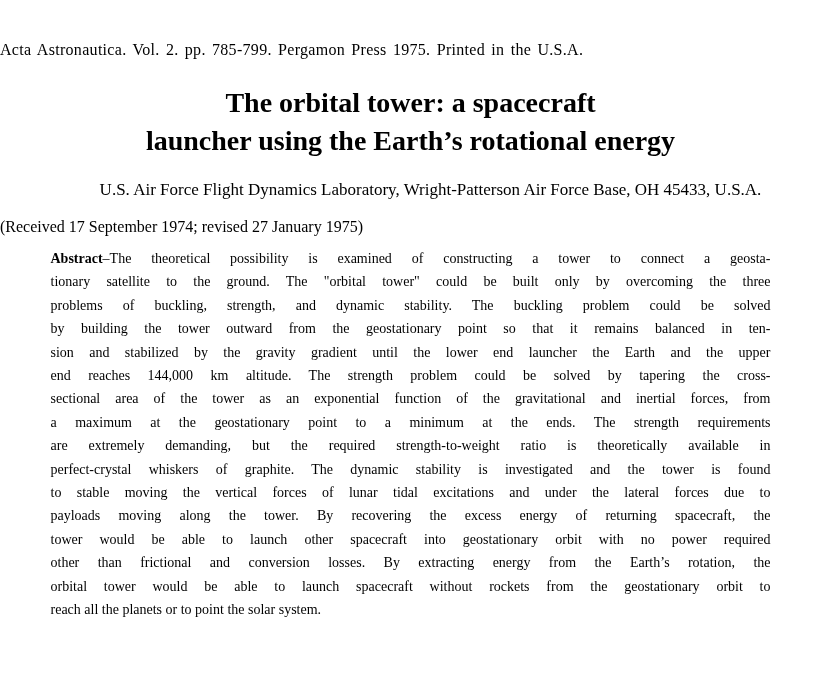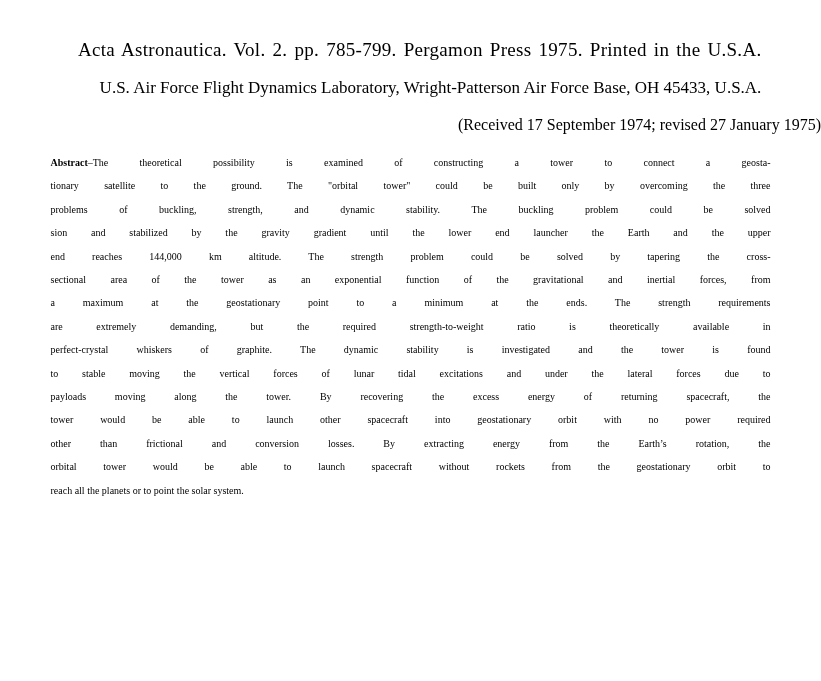--- a/index.html
+++ b/index.html
@@ -12,22 +12,21 @@
     width: 821px;
     height: 681px;
     background: #ffffff;
     color: #000000;
     font-family: "Liberation Serif", serif;
     overflow: hidden;
   }
   .journal-line {
     margin: 0;
     padding-top: 42px;
-    padding-left: 78px;
-    font-size: 19px;
+    font-size: 16px;
     line-height: 16px;
     letter-spacing: 0.3px;
     word-spacing: 2px;
   }
   .title-block {
     margin-top: 26px;
     text-align: center;
     font-weight: bold;
     font-size: 28px;
     line-height: 38px;
@@ -42,58 +41,63 @@
   }
   .affiliation-line {
     margin-top: 19px;
     text-align: center;
     font-size: 17px;
     line-height: 22px;
     margin-left: 40px;
   }
   .received-line {
     margin-top: 15px;
-    text-align: right;
+    text-align: left;
     font-size: 16px;
     line-height: 21px;
   }
   .abstract-block {
-    margin: 16px auto 0 auto;
+    margin: 10px auto 0 auto;
     width: 720px;
-    font-size: 10px;
+    font-size: 14px;
     line-height: 23.4px;
   }
   .abs-line {
     text-align: justify;
     text-align-last: justify;
   }
   .abs-line.last {
     text-align-last: left;
   }
   .bold {
     font-weight: bold;
   }
 </style>
 </head>
 <body>
 
 <div class="page">
 
   <div class="journal-line">Acta Astronautica. Vol. 2. pp. 785-799. Pergamon Press 1975. Printed in the U.S.A.</div>
 
+  <div class="title-block">
+    <div>The orbital tower: a spacecraft</div>
+    <div>launcher using the Earth’s rotational energy</div>
+  </div>
 
 
   <div class="affiliation-line">U.S. Air Force Flight Dynamics Laboratory, Wright-Patterson Air Force Base, OH 45433, U.S.A.</div>
 
   <div class="received-line">(Received 17 September 1974; revised 27 January 1975)</div>
 
   <div class="abstract-block">
     <div class="abs-line"><span class="bold">Abstract</span><span>–</span><span>The theoretical possibility is examined of constructing a tower to connect a geosta-</span></div>
     <div class="abs-line">tionary satellite to the ground. The "orbital tower" could be built only by overcoming the three</div>
     <div class="abs-line">problems of buckling, strength, and dynamic stability. The buckling problem could be solved</div>
+    <div class="abs-line">by building the tower outward from the geostationary point so that it remains balanced in ten-</div>
     <div class="abs-line">sion and stabilized by the gravity gradient until the lower end launcher the Earth and the upper</div>
     <div class="abs-line">end reaches 144,000 km altitude. The strength problem could be solved by tapering the cross-</div>
     <div class="abs-line">sectional area of the tower as an exponential function of the gravitational and inertial forces, from</div>
     <div class="abs-line">a maximum at the geostationary point to a minimum at the ends. The strength requirements</div>
     <div class="abs-line">are extremely demanding, but the required strength-to-weight ratio is theoretically available in</div>
     <div class="abs-line">perfect-crystal whiskers of graphite. The dynamic stability is investigated and the tower is found</div>
     <div class="abs-line">to stable moving the vertical forces of lunar tidal excitations and under the lateral forces due to</div>
     <div class="abs-line">payloads moving along the tower. By recovering the excess energy of returning spacecraft, the</div>
     <div class="abs-line">tower would be able to launch other spacecraft into geostationary orbit with no power required</div>
     <div class="abs-line">other than frictional and conversion losses. By extracting energy from the Earth’s rotation, the</div>

